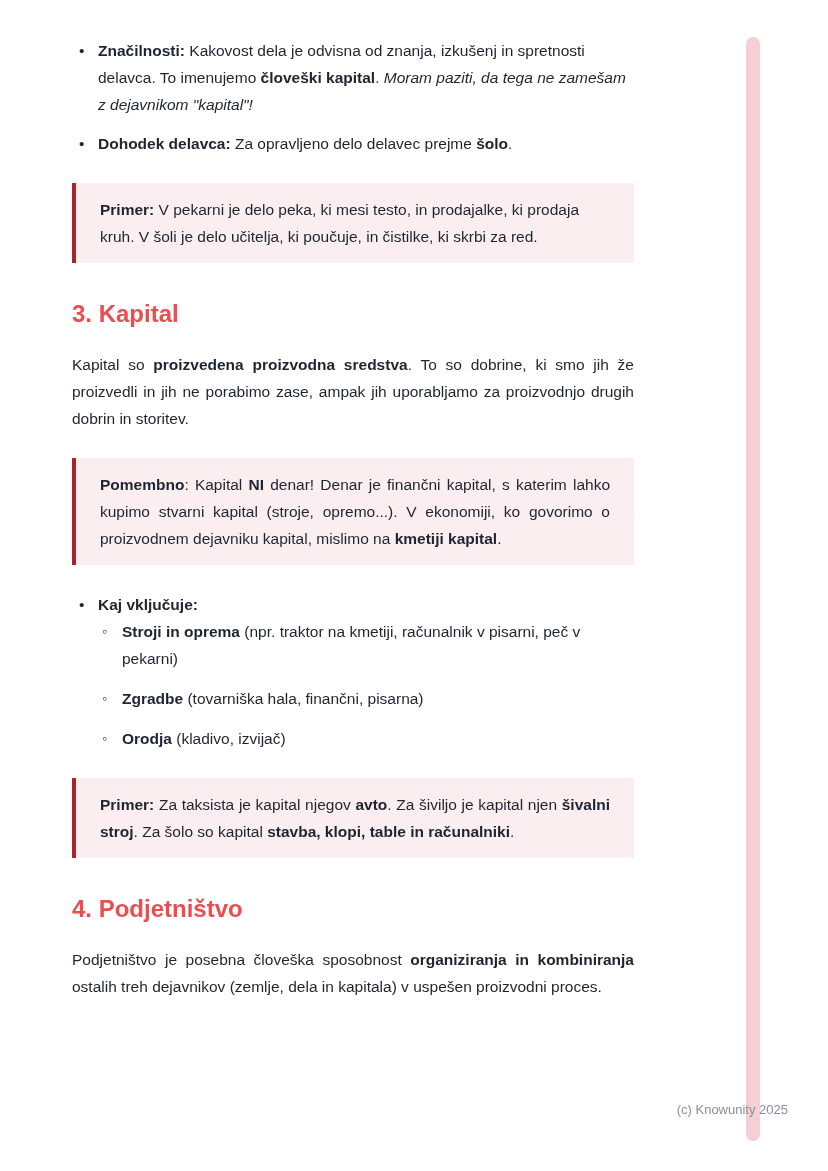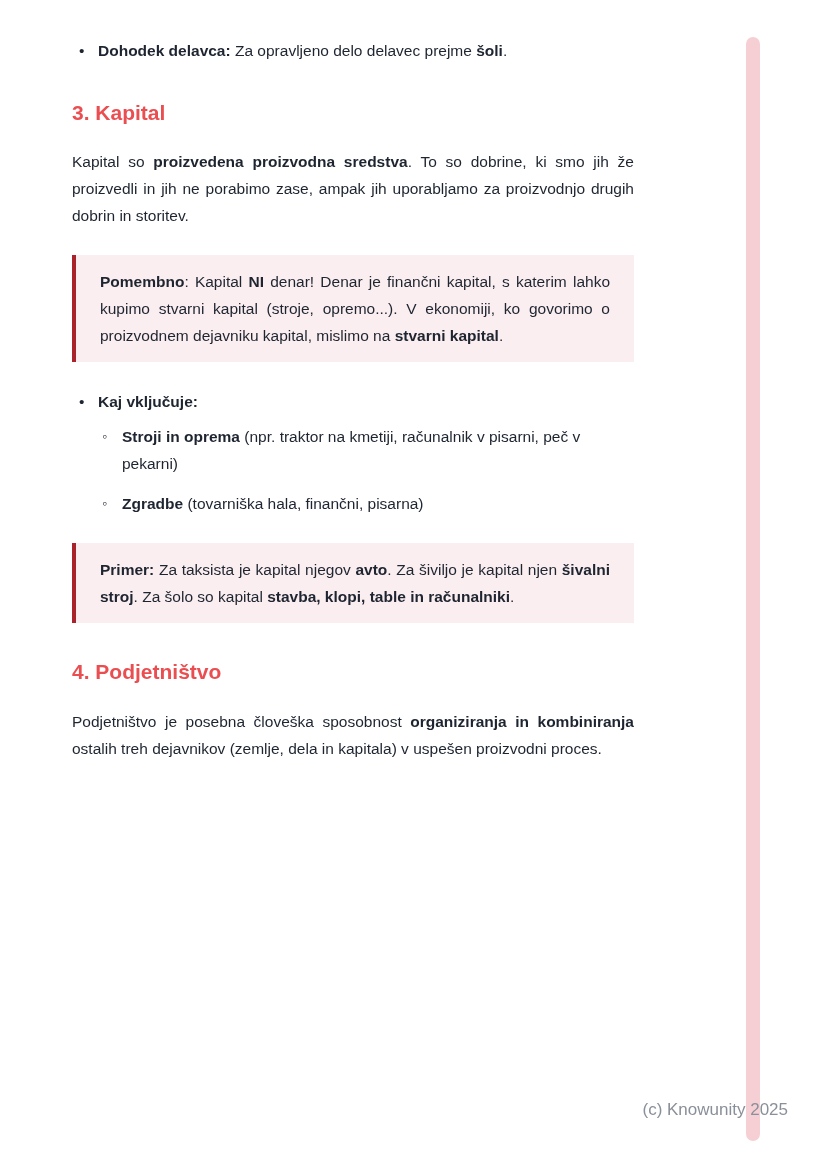--- a/index.html
+++ b/index.html
@@ -36,69 +36,74 @@
   .content{
     position:relative;
     width:562px;
     margin-left:72px;
     padding-top:37px;
     z-index:1;
   }
   ul{list-style:none;margin:0;padding:0;}
   li{position:relative;padding-left:26px;margin-bottom:12px;}
   li::before{content:"•";position:absolute;left:7px;top:0;color:var(--text);}
-  li ul{margin-top:8px;}
+  li ul{margin-top:0;}
   li ul li{padding-left:24px;margin-bottom:13px;}
   li ul li::before{content:"◦";left:4px;font-size:14px;}
   .callout{
     background:var(--callout-bg);
     border-left:4px solid var(--callout-border);
     padding:13px 24px;
     margin:26px 0;
   }
   .callout p{margin:0;}
   .justify{text-align:justify;}
   h2.heading{
     color:var(--heading);
-    font-size:21px;
+    font-size:24px;
     line-height:1.25;
     font-weight:bold;
     margin:36px 0 22px;
   }
   p.para{margin:0 0 26px;}
   .b{font-weight:bold;}
   .i{font-style:italic;}
   .footer{
     position:absolute;
     right:40px;
     bottom:54px;
-    font-size:17px;
+    font-size:13px;
     line-height:14px;
     color:var(--footer);
     z-index:2;
   }
 </style>
 </head>
 <body>
 
 <div class="page">
   <div class="stripe"></div>
   <main class="content">
       <ul>
-        <li><span class="b">Dohodek delavca:</span><span> Za opravljeno delo delavec prejme </span><span class="b">šoli</span><span>.</span></li>
+        <li><span class="b">Značilnosti:</span><span> Kakovost dela je odvisna od znanja, izkušenj in spretnosti delavca. To imenujemo </span><span class="b">človeški kapital</span><span>. </span><span class="i">Moram paziti, da tega ne zamešam z dejavnikom "kapital"!</span></li>
+        <li><span class="b">Dohodek delavca:</span><span> Za opravljeno delo delavec prejme </span><span class="b">šolo</span><span>.</span></li>
       </ul>
+      <div class="callout">
+        <p><span class="b">Primer:</span><span> V pekarni je delo peka, ki mesi testo, in prodajalke, ki prodaja kruh. V šoli je delo učitelja, ki poučuje, in čistilke, ki skrbi za red.</span></p>
+      </div>
       <h2 class="heading">3. Kapital</h2>
       <p class="para justify"><span>Kapital so </span><span class="b">proizvedena proizvodna sredstva</span><span>. To so dobrine, ki smo jih že proizvedli in jih ne porabimo zase, ampak jih uporabljamo za proizvodnjo drugih dobrin in storitev.</span></p>
       <div class="callout justify">
-        <p><span class="b">Pomembno</span><span>: Kapital </span><span class="b">NI</span><span> denar! Denar je finančni kapital, s katerim lahko kupimo stvarni kapital (stroje, opremo...). V ekonomiji, ko govorimo o proizvodnem dejavniku kapital, mislimo na </span><span class="b">stvarni kapital</span><span>.</span></p>
+        <p><span class="b">Pomembno</span><span>: Kapital </span><span class="b">NI</span><span> denar! Denar je finančni kapital, s katerim lahko kupimo stvarni kapital (stroje, opremo...). V ekonomiji, ko govorimo o proizvodnem dejavniku kapital, mislimo na </span><span class="b">kmetiji kapital</span><span>.</span></p>
       </div>
       <ul>
         <li><span class="b">Kaj vključuje:</span><ul>
             <li><span class="b">Stroji in oprema</span><span> (npr. traktor na kmetiji, računalnik v pisarni, peč v pekarni)</span></li>
             <li><span class="b">Zgradbe</span><span> (tovarniška hala, finančni, pisarna)</span></li>
+            <li><span class="b">Orodja</span><span> (kladivo, izvijač)</span></li>
           </ul></li>
       </ul>
       <div class="callout justify">
         <p><span class="b">Primer:</span><span> Za taksista je kapital njegov </span><span class="b">avto</span><span>. Za šiviljo je kapital njen </span><span class="b">šivalni stroj</span><span>. Za šolo so kapital </span><span class="b">stavba, klopi, table in računalniki</span><span>.</span></p>
       </div>
       <h2 class="heading">4. Podjetništvo</h2>
       <p class="para justify"><span>Podjetništvo je posebna človeška sposobnost </span><span class="b">organiziranja in kombiniranja</span><span> ostalih treh dejavnikov (zemlje, dela in kapitala) v uspešen proizvodni proces.</span></p>
     </main>
   <div class="footer">(c) Knowunity 2025</div>
 </div>

